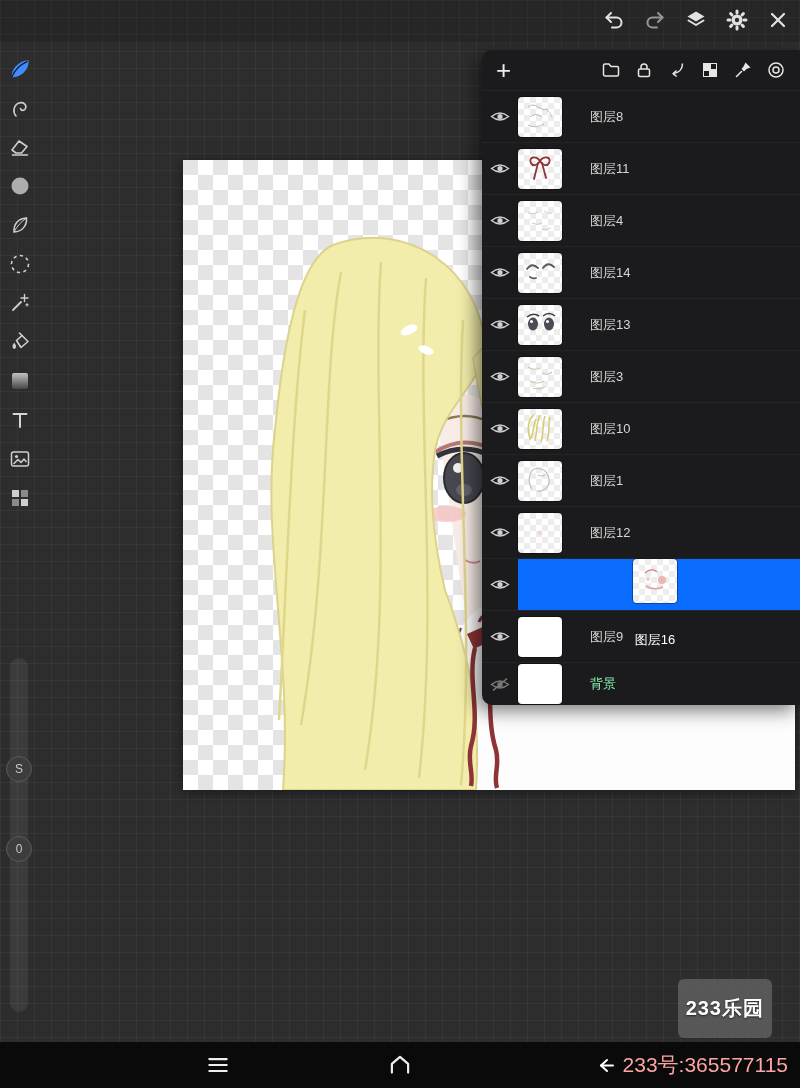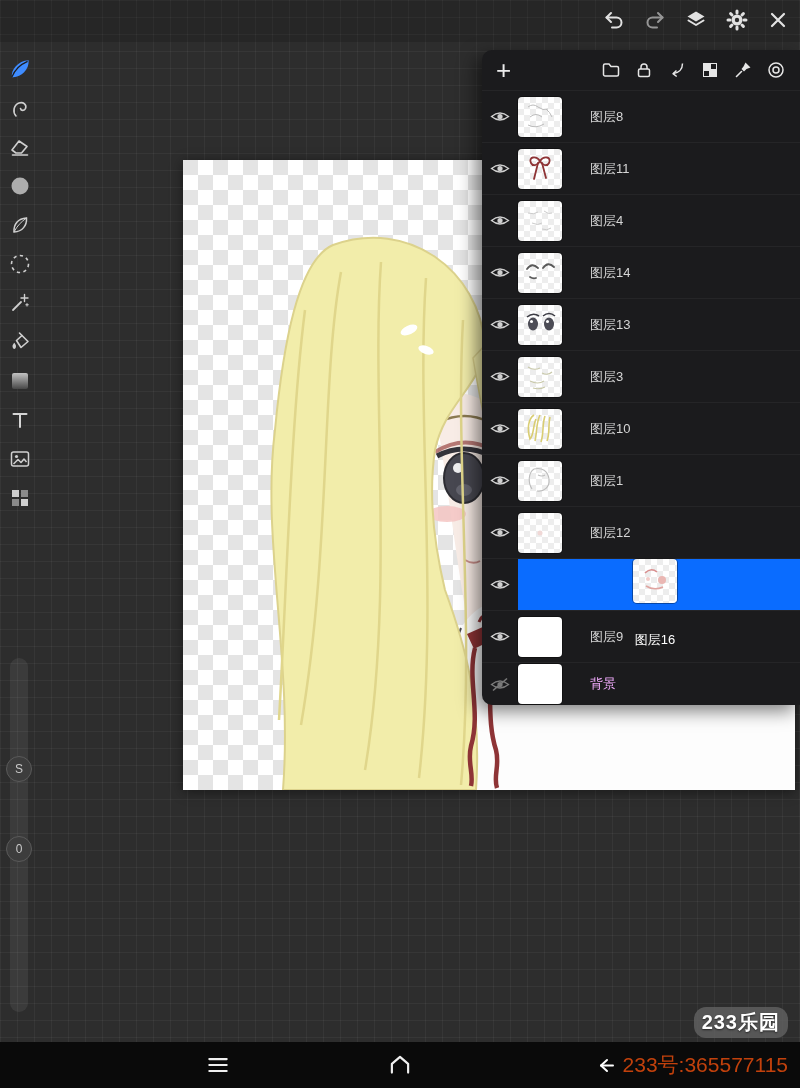--- a/index.html
+++ b/index.html
@@ -32,27 +32,27 @@
   .eye{width:20px;height:15px;}
   .row-content{flex:1;display:flex;align-items:center;gap:28px;padding-right:8px;}
   .thumb{width:44px;height:40px;flex:0 0 44px;border-radius:4px;overflow:hidden;
     background:conic-gradient(#ffffff 25%,#ededed 0 50%,#ffffff 0 75%,#ededed 0) 0 0/12px 12px;
     box-shadow:0 0 0 1px rgba(0,0,0,.35);}
   .thumb.plain{background:#fff;}
   .thumb svg{display:block;}
   .layer-label{font-size:13px;color:#d6d6d6;}
   .layer-row.selected .row-content{background:#0a6cff;flex-direction:column;}
   .layer-row.selected .layer-label{color:#fff;}
-  .layer-row.dimmed .layer-label{color:#f0abfc;}
+  .layer-row.dimmed .layer-label{color:#86efac;}
 
   .bottom-bar{position:absolute;left:0;right:0;bottom:0;height:46px;background:#0a0a0a;z-index:40;}
   .bb-menu{position:absolute;left:205px;top:10px;cursor:pointer;}
   .bb-home{position:absolute;left:50%;top:10px;transform:translateX(-50%);cursor:pointer;}
-  .bb-right{position:absolute;right:12px;top:0;height:46px;display:flex;align-items:center;gap:6px;color:#c2410c;font-size:21px;}
-  .watermark{position:absolute;right:12px;bottom:50px;z-index:45;background:rgba(95,95,95,.85);color:#fff;font-weight:700;font-size:20px;padding:2px 8px;border-radius:12px;letter-spacing:1px;text-shadow:0 1px 2px rgba(0,0,0,.6);}
+  .bb-right{position:absolute;right:12px;top:0;height:46px;display:flex;align-items:center;gap:6px;color:#fca5a5;font-size:21px;}
+  .watermark{position:absolute;right:28px;bottom:50px;z-index:45;background:rgba(95,95,95,.85);color:#fff;font-weight:700;font-size:20px;padding:16px 8px;border-radius:6px;letter-spacing:1px;text-shadow:0 1px 2px rgba(0,0,0,.6);}
 </style>
 </head>
 <body>
 
 <div class="screen">
   <div class="top-shade"></div>
 
   <div class="canvas">
     <svg width="612" height="630" viewBox="0 0 612 630">
       <defs>

